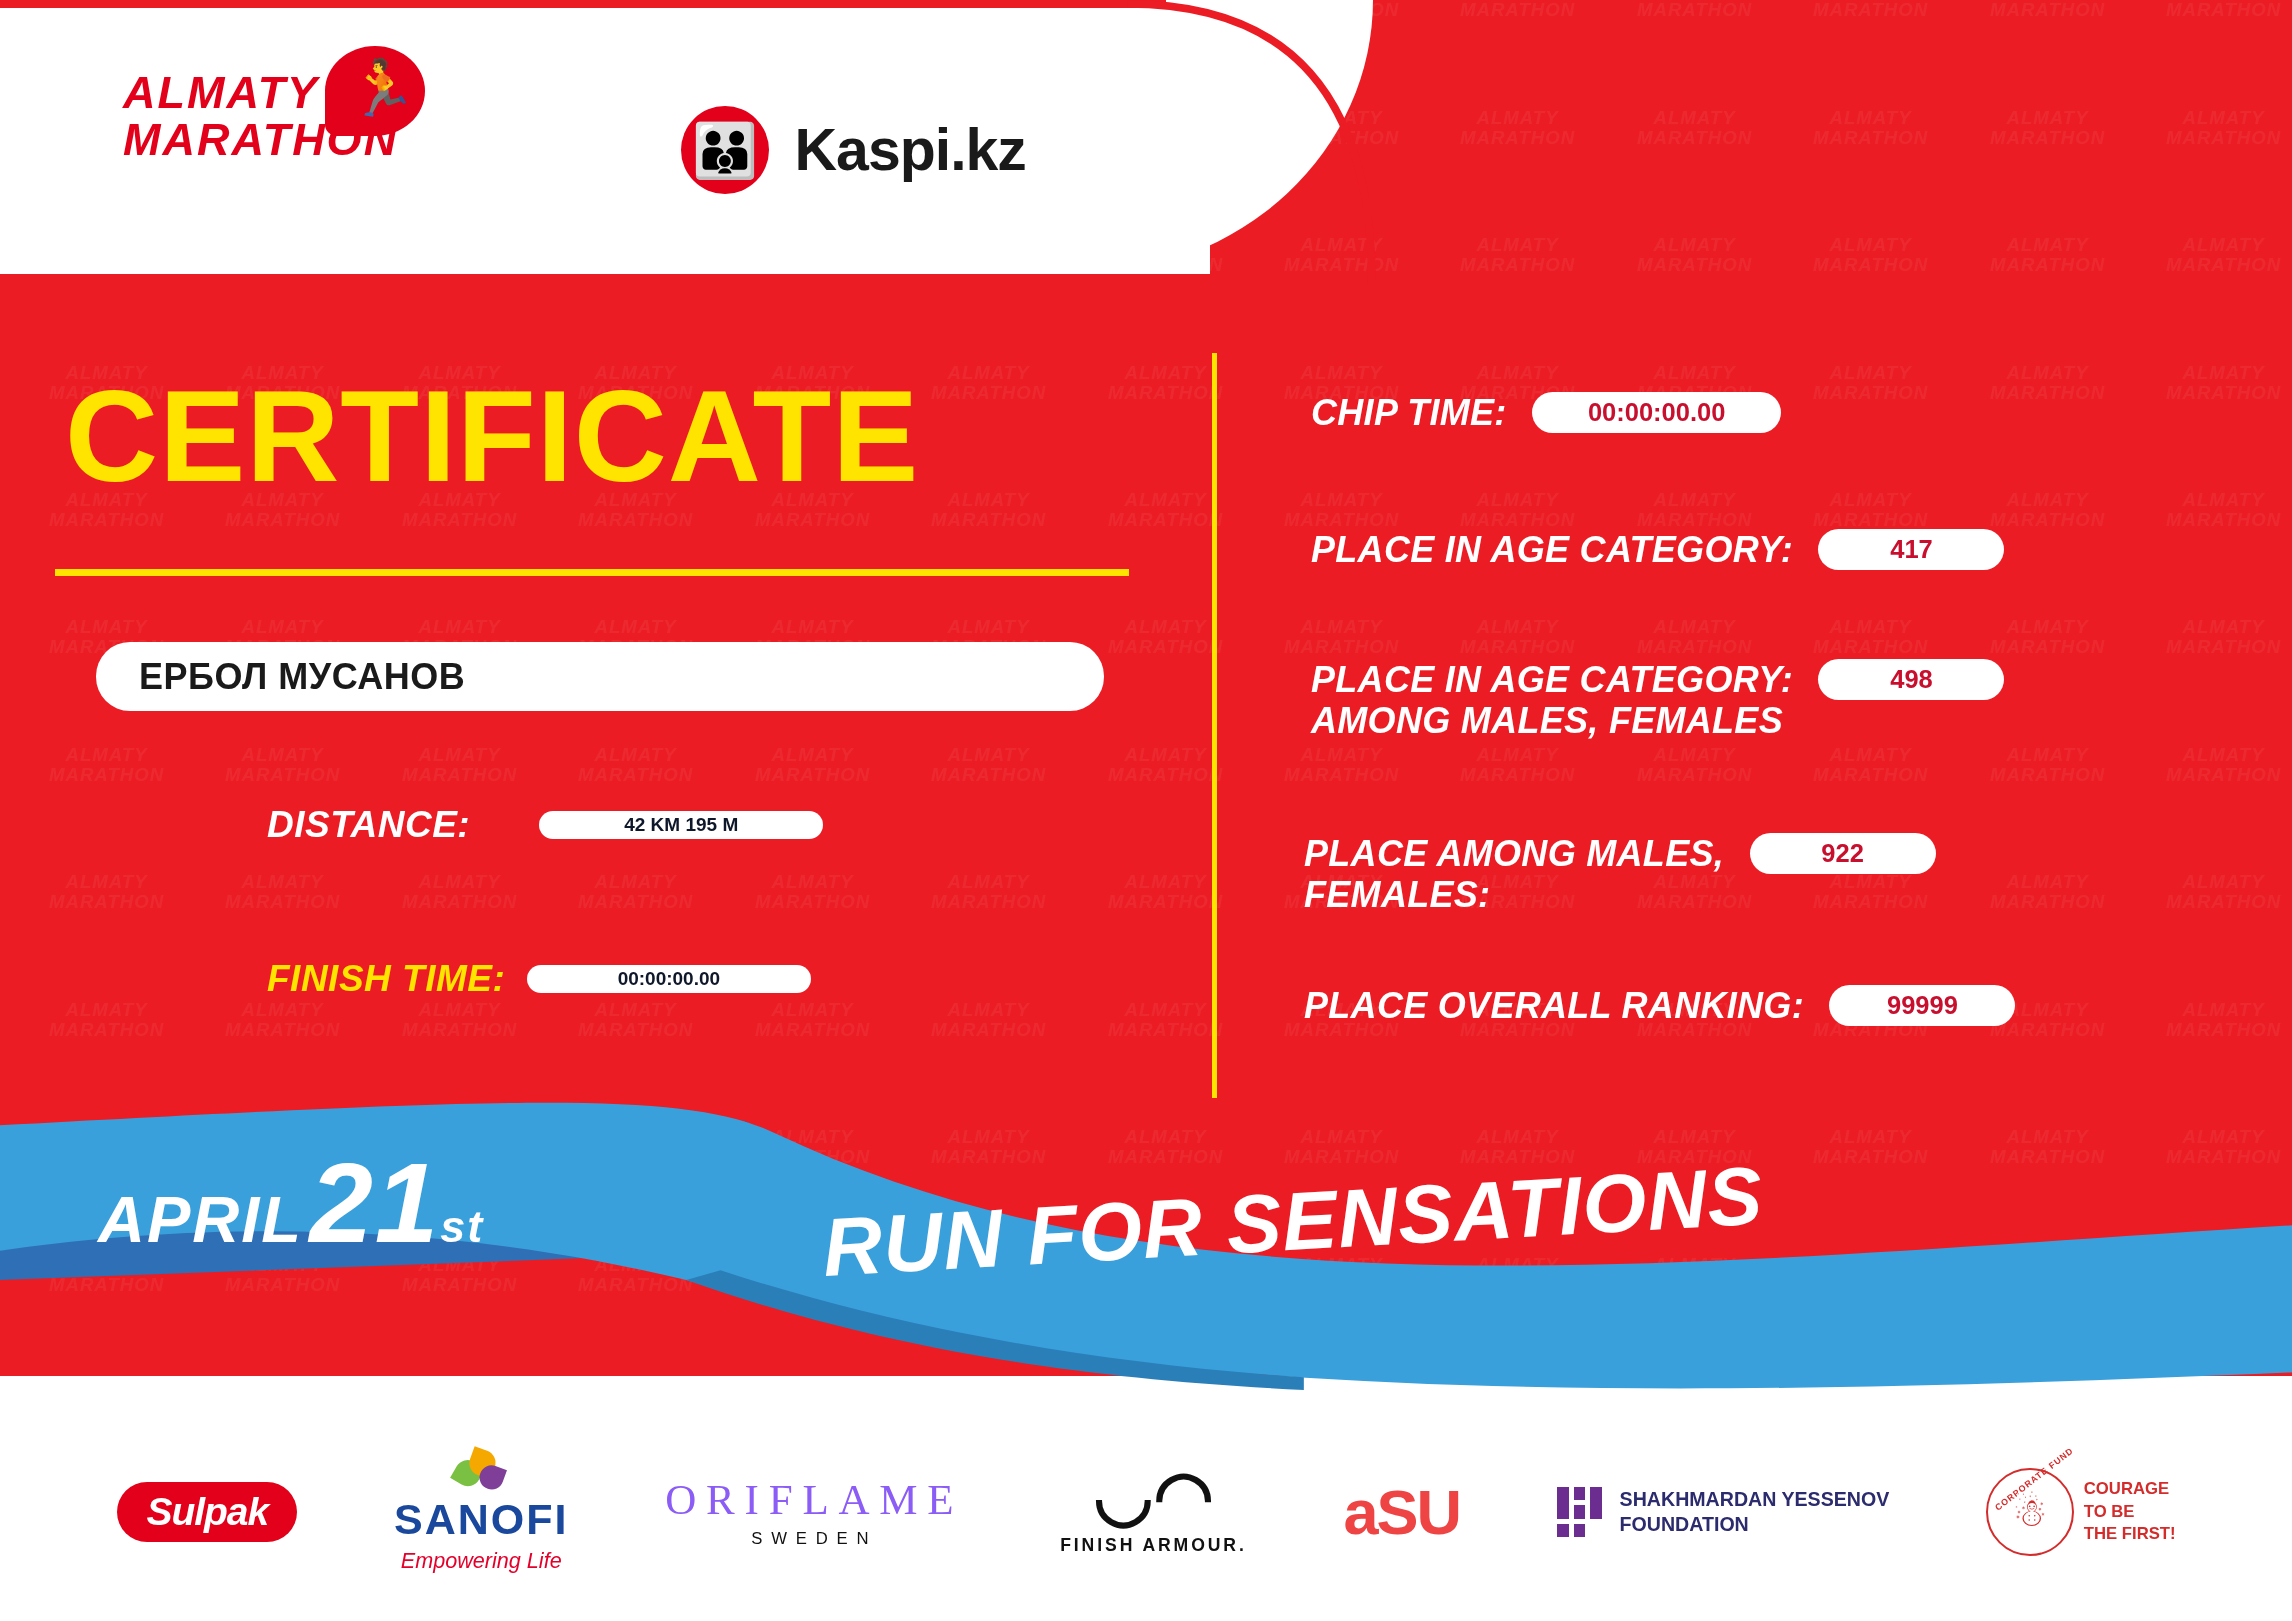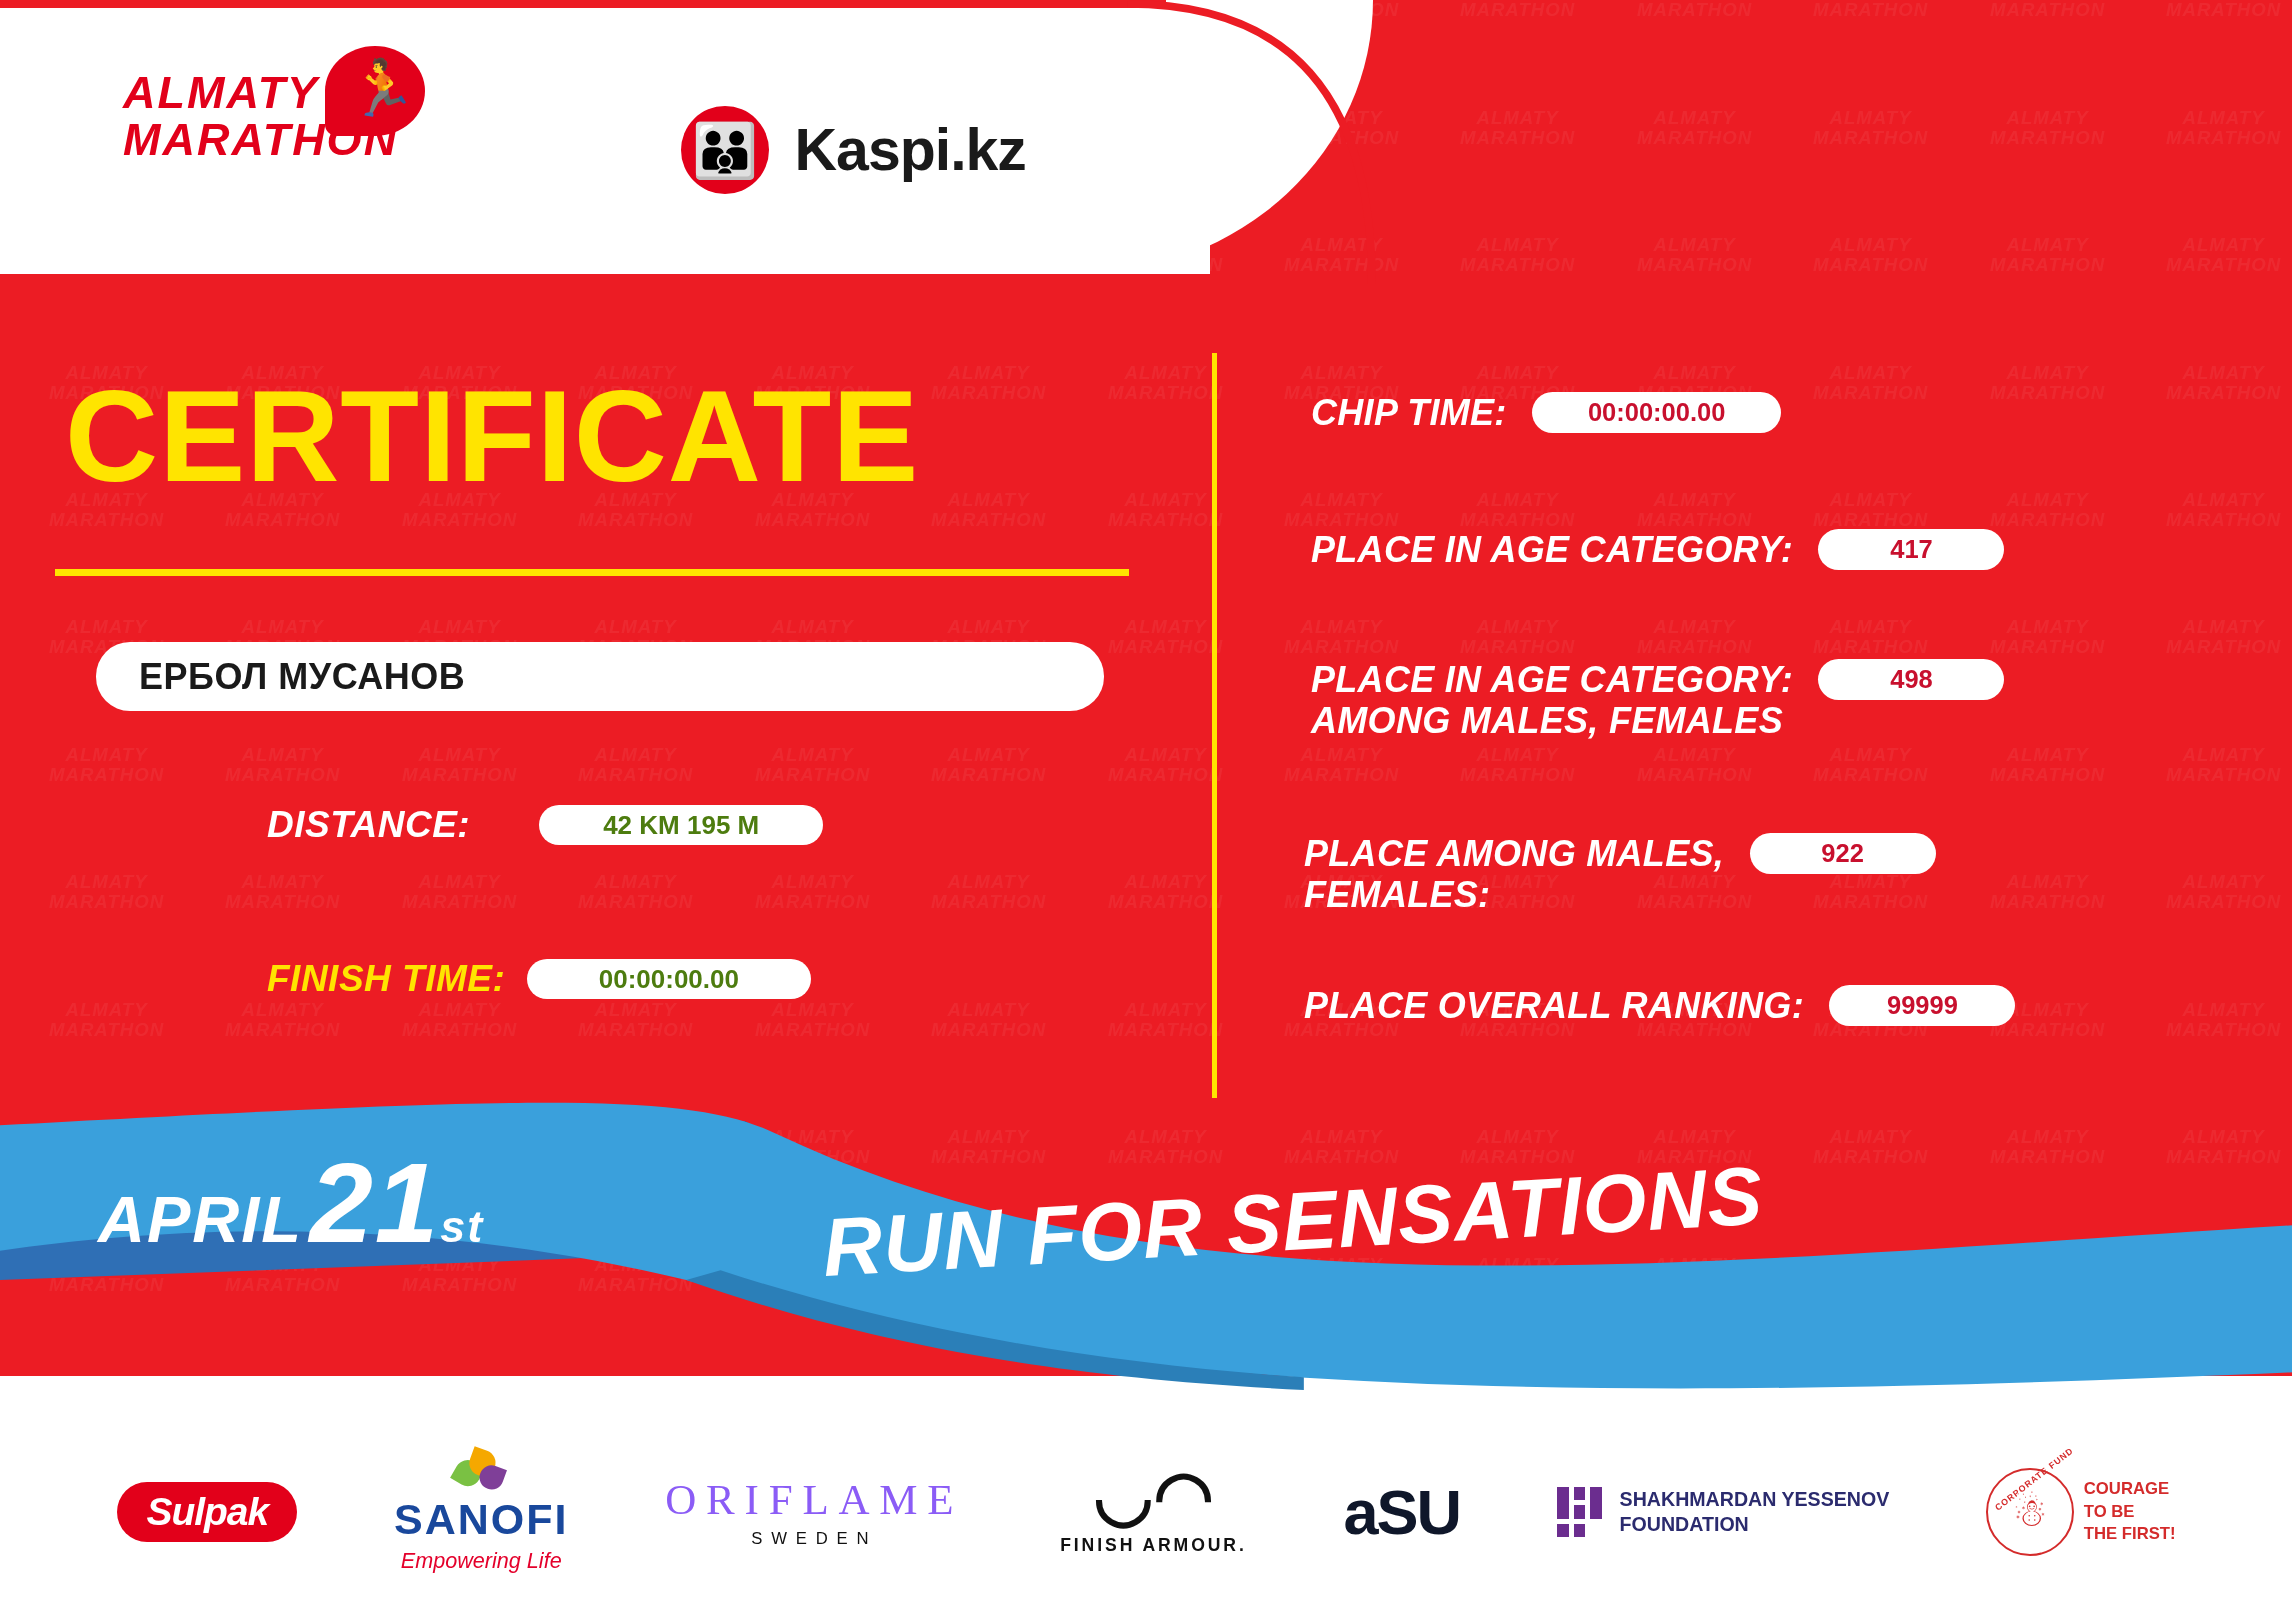--- a/index.html
+++ b/index.html
@@ -145,27 +145,27 @@
     color: #ffffff;
     font-size: 37px;
     font-weight: bold;
     font-style: italic;
     letter-spacing: 0.5px;
   }
   .row-left .lbl.yellow { color: #ffe400; }
   .pill-val {
     background: #ffffff;
     border-radius: 21.6px;
-    height: 40px;
+    height: 28px;
     min-width: 206px;
     display: flex;
     align-items: center;
     justify-content: center;
-    color: #4d7c0f;
-    font-size: 26px;
+    color: #0f172a;
+    font-size: 19px;
     font-weight: bold;
     padding: 0 17.6px;
     box-sizing: border-box;
   }
 
   #row-distance { left: 267px; top: 804px; }
   #row-distance .pill-val { margin-left: 69px; width: 284px; }
   #row-finish { left: 267px; top: 921px; margin-top: 37px; }
   #row-finish .pill-val { margin-left: 21.6px; width: 284px; }
 
@@ -290,21 +290,21 @@
   .sanofi .s-mark i:nth-child(3){ left:27.4px; top:15.7px; width:23.5px; height:23.5px; background:#7f3f98; transform:rotate(200deg);}
 
   .oriflame { text-align: center; }
   .oriflame .o-name { color: #8b5cf6; font-size: 43px; letter-spacing: 9.8px; font-family: "Liberation Serif", serif; }
   .oriflame .o-sub { color: #111111; font-size: 16.7px; letter-spacing: 8.8px; margin-top: 5.9px; }
 
   .ua { text-align: center; }
   .ua .ua-logo { font-size: 69px; color: #111111; line-height: 0.8; font-weight: bold; }
   .ua .ua-name { color: #111111; font-size: 17.6px; letter-spacing: 2.9px; font-weight: bold; margin-top: 11.8px; }
 
-  .asu { color: #0f172a; font-size: 63px; font-weight: bold; letter-spacing: -2px; }
+  .asu { color: #ef4444; font-size: 63px; font-weight: bold; letter-spacing: -2px; }
 
   .yessenov { display: flex; align-items: center; gap: 17.6px; }
   .yessenov .bars { display: grid; grid-template-columns: repeat(3, 11.8px); grid-auto-rows: 13.7px; gap: 4.9px; }
   .yessenov .bars i { display: block; background: #6b2d8f; width: 11.8px; }
   .yessenov .bars i.tall { height: 32px; grid-row: span 2; }
   .yessenov .txt { color: #2b2b6e; font-size: 19.6px; font-weight: bold; line-height: 1.3; }
 
   .corp { display: flex; align-items: center; gap: 9.8px; }
   .corp .ring {
     width: 84px; height: 84px; border-radius: 50%;

